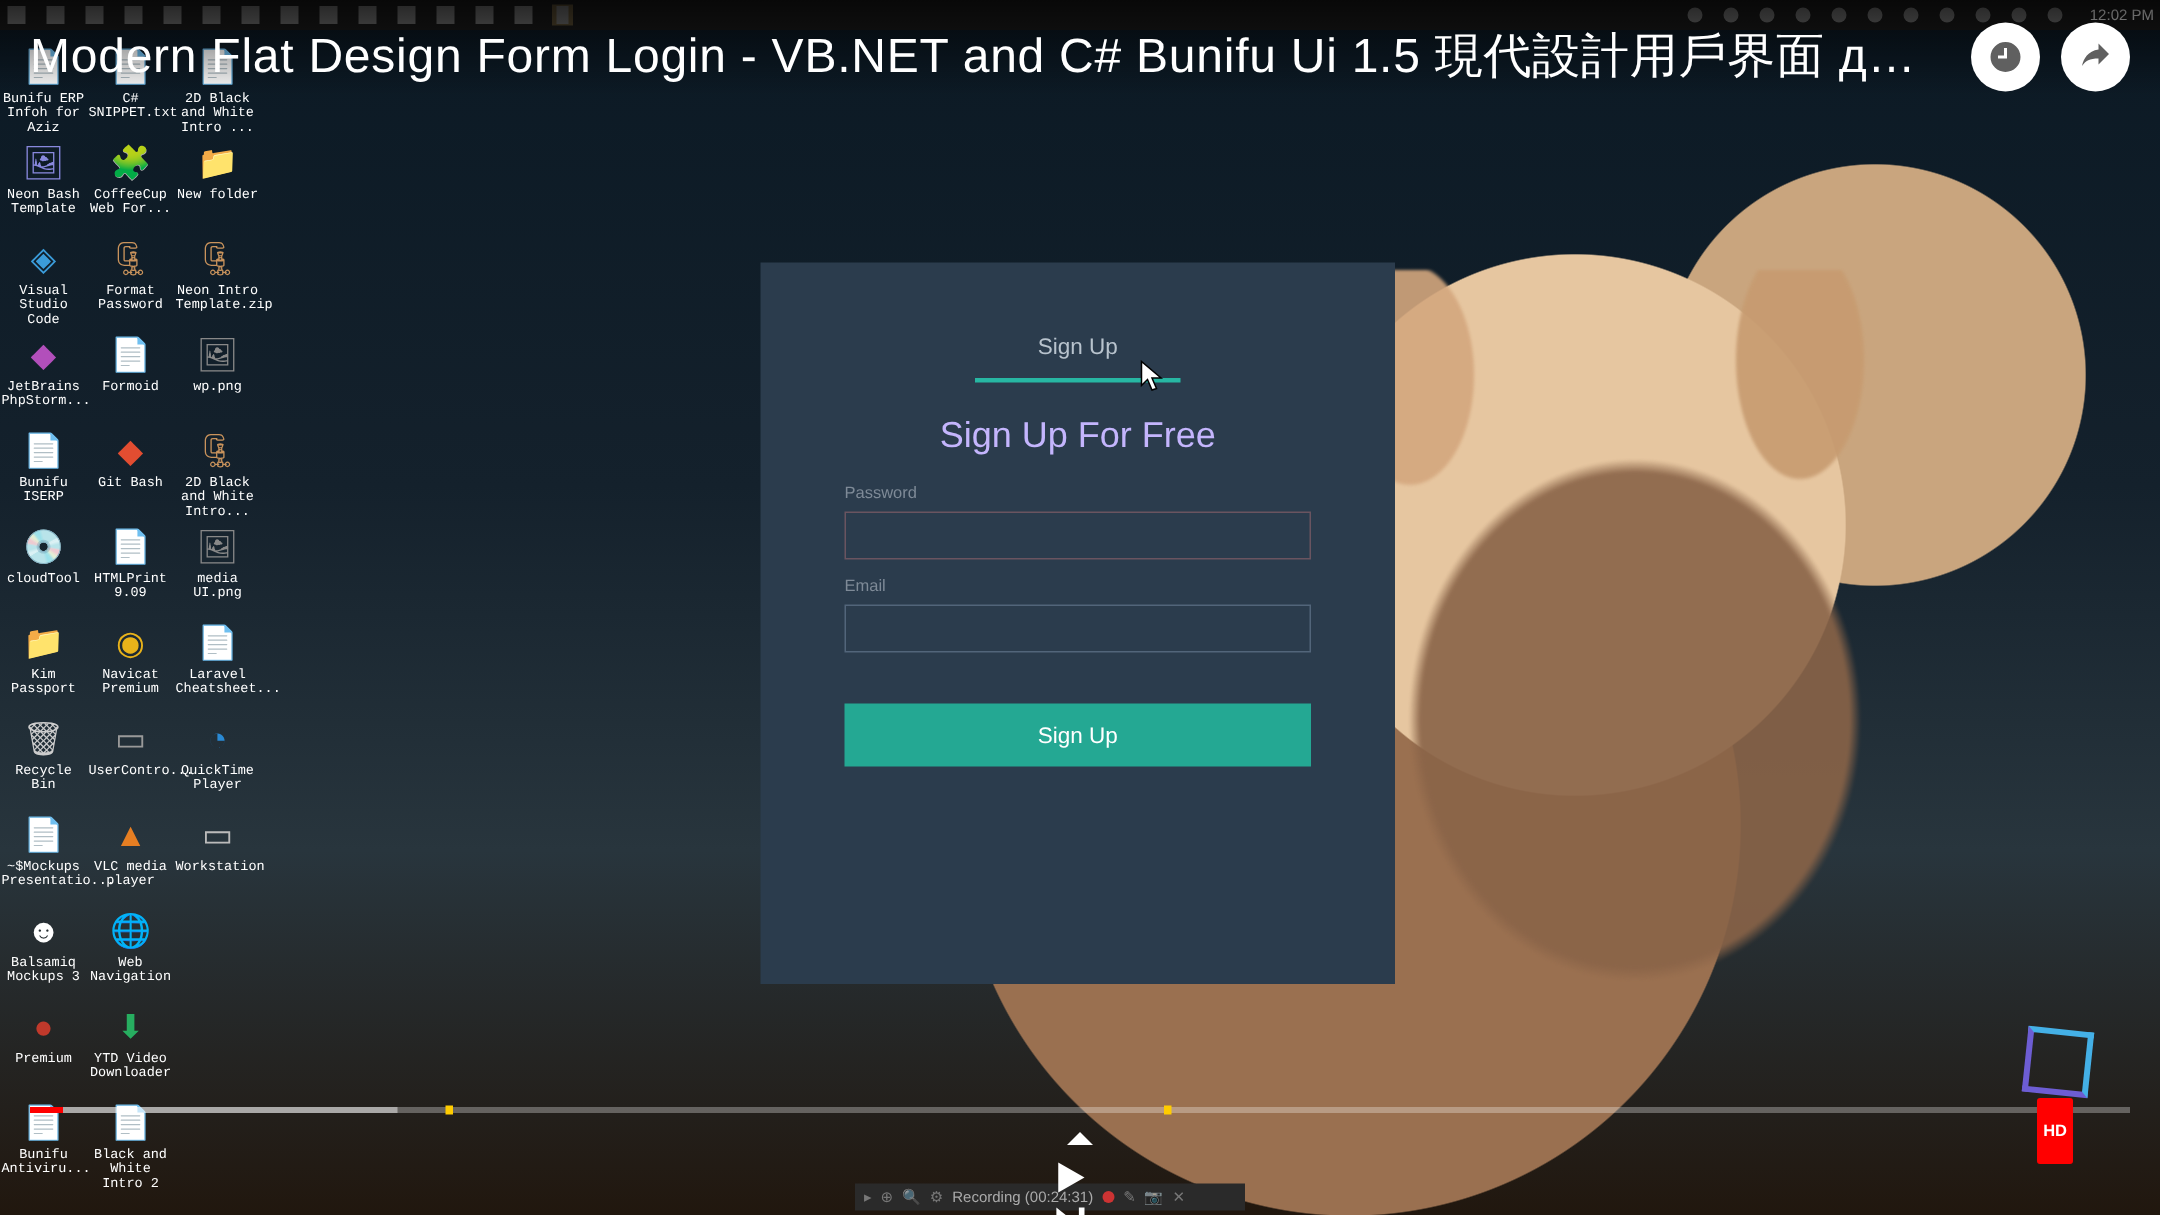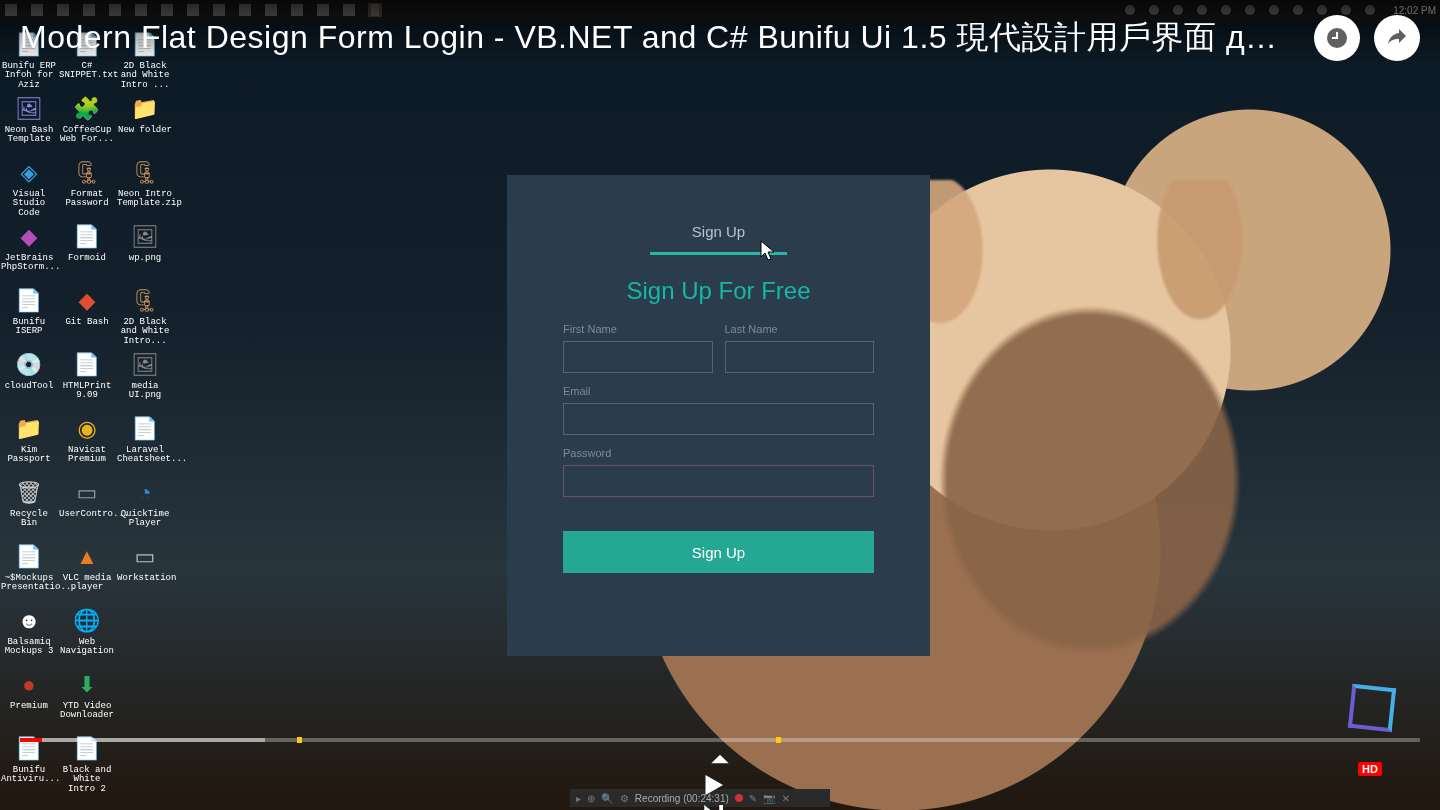--- a/index.html
+++ b/index.html
@@ -61,21 +61,21 @@
     position:absolute; left:507px; top:175px; width:423px; height:481px;
     background:#2b3c4d; z-index:10; color:#d0dae4;
   }
   .tabs{ display:flex; justify-content:center; gap:10px; margin-top:36px; }
   .tab{ width:117px; height:40px; display:flex; align-items:center; justify-content:center;
     font-size:15px; color:#b8c3cd; position:relative; }
   .tab.active::after{ content:""; position:absolute; left:-10px; right:-10px; bottom:-4px; height:3px;
     background:#27b7a3; }
   .tab.hover{ background:#3a4a5c; }
   .cursor{ position:absolute; left:760px; top:240px; z-index:15; }
-  .card-title{ text-align:center; font-size:24px; font-weight:300; margin-top:26px; color:#14b8a6;}
+  .card-title{ text-align:center; font-size:24px; font-weight:300; margin-top:26px; color:#c4b5fd;}
   .fields{ padding:18px 56px 0 56px; }
   .row2{ display:flex; gap:12px; }
   .field{ flex:1; margin-bottom:12px; }
   .flabel{ font-size:11px; color:#7e8a97; margin-bottom:6px; display:block; }
   .finput{ width:100%; height:32px; background:transparent; border:1px solid #52657a; color:#fff;
     font-size:13px; padding:0 8px; }
   .finput.pw{ border-color:#6a5460; }
   .submit{ width:100%; height:42px; margin-top:22px; background:#24a893; border:none; color:#fff;
     font-size:15px; }
   
@@ -95,21 +95,21 @@
   .progress .buffered{ position:absolute; left:0; top:0; height:100%; background:rgba(255,255,255,.45); }
   .progress .played{ position:absolute; left:0; top:0; height:100%; background:#ff0000; }
   .progress .ad{ position:absolute; top:-1px; width:5px; height:6px; background:#ffcc00; }
   .ctrls{ position:absolute; left:20px; right:20px; top:32px; height:50px; display:flex;
     align-items:center;flex-direction:column; }
   .pbtn{ width:46px; height:46px; display:flex; align-items:center; justify-content:center; margin-right:14px;}
   .pbtn svg{ width:30px; height:30px; fill:#fff; }
   .time-disp{ font-size:20px; margin-left:6px; letter-spacing:1px;}
   .right-ctrls{ margin-left:auto; display:flex; align-items:center; gap:22px; }
   .right-ctrls svg{ width:28px; height:28px; fill:#fff; }
-  .hd-badge{ background:#ff0000; color:#fff; font-size:11px; font-weight:bold; padding:1px 4px;
+  .hd-badge{ background:#ff0000; color:#fff; font-size:11px; font-weight:bold; padding:16px 4px;
     border-radius:2px; position:absolute; right:58px; bottom:34px;}
   .caret-up{ position:absolute; left:50%; top:8px; transform:translateX(-50%);}
   .caret-up svg{ width:26px; height:26px; fill:#fff; }
   .watermark{
     position:absolute; right:36px; bottom:48px; z-index:25; color:#fff;
     font-size:36px; font-style:italic; font-weight:500;
     text-shadow: 2px 0 4px rgba(0,0,0,.5);
     display:flex; align-items:center; gap:6px;
   }
   .logo-sq{
@@ -388,37 +388,27 @@
         <div class="dicon"></div>
       </div>
     </div>
 
   <div class="form-card">
     <div class="tabs">
       <div class="tab active">Sign Up</div>
     </div>
     <div class="card-title">Sign Up For Free</div>
     <div class="fields">
-      <div class="row2">
-        <div class="field">
-          <label class="flabel">First Name</label>
-          <input class="finput" style="">
-        </div>
-        <div class="field">
-          <label class="flabel">Last  Name</label>
-          <input class="finput" style="">
-        </div>
+      <div class="field">
+        <label class="flabel">Password</label>
+        <input class="finput pw" type="password" style="">
       </div>
       <div class="field">
         <label class="flabel">Email</label>
         <input class="finput" style="">
-      </div>
-      <div class="field">
-        <label class="flabel">Password</label>
-        <input class="finput pw" type="password" style="">
       </div>
       <button class="submit">Sign Up</button>
     </div>
   </div>
 
   <svg class="cursor" width="18" height="22" viewBox="0 0 18 22">
     <path d="M1 1l0 16 4-4 3 7 3-1-3-7 6 0z" fill="#fff" stroke="#000" stroke-width="1"></path>
   </svg>
 
   <div class="rec-bar">

